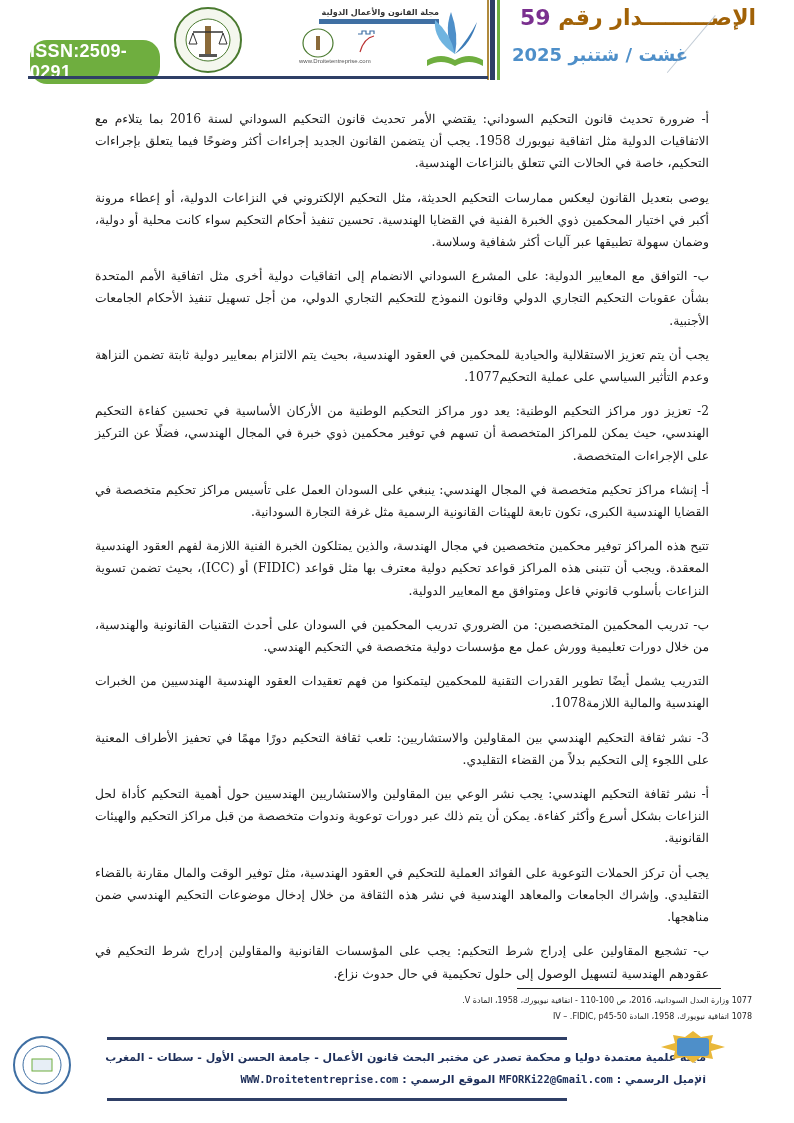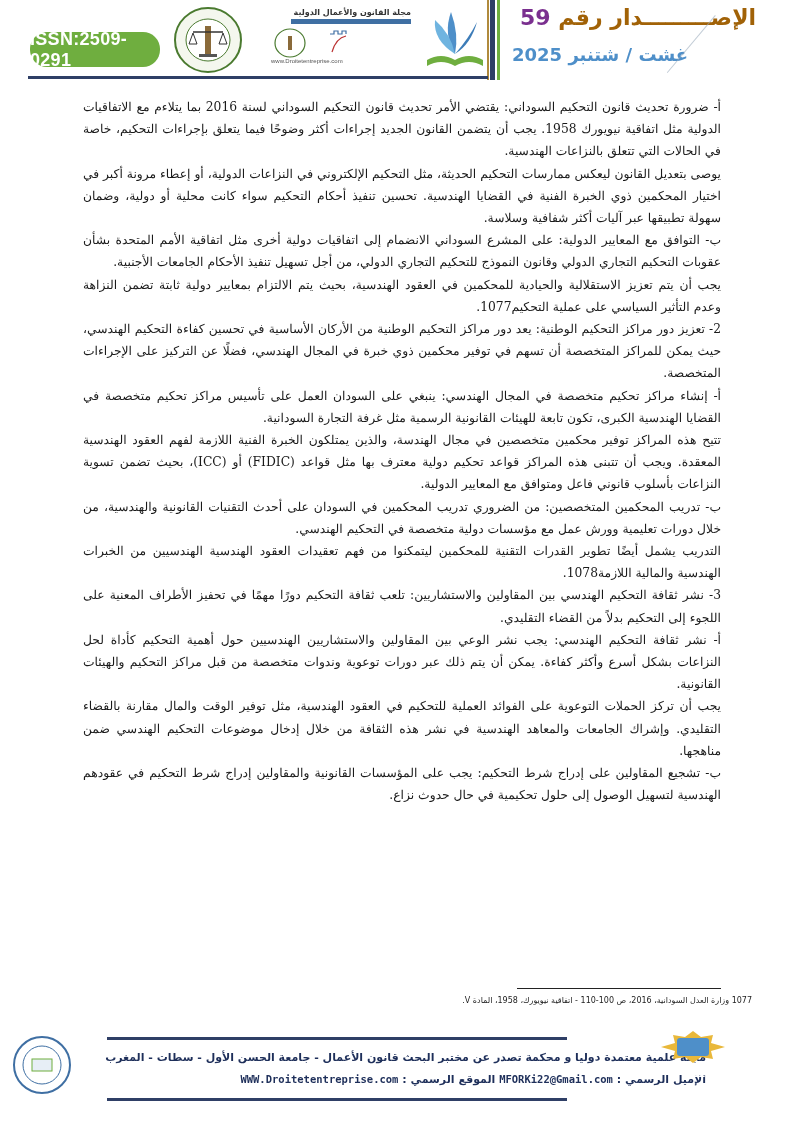--- a/index.html
+++ b/index.html
@@ -1,26 +1,26 @@
 <!DOCTYPE html>
 <html><head>
 <meta charset="utf-8">
 <style>
   html, body { margin: 0; padding: 0; background: #ffffff; }
   body { width: 794px; height: 1123px; position: relative; overflow: hidden;
          font-family: "DejaVu Sans", sans-serif; color: #1a1a1a; }
 
   
   .header { position: absolute; left: 0; top: 0; width: 794px; height: 80px; }
-  .issn { position: absolute; left: 30px; top: 32px; width: 130px; height: 35px;
+  .issn { position: absolute; left: 30px; top: 40px; width: 130px; height: 44px;
           background: #6fae3f; border-radius: 17px; color: #fff;
           font-family: "Liberation Sans", sans-serif; font-size: 18px; font-weight: bold;
           display: flex; align-items: center; justify-content: center; letter-spacing: 0.3px; }
   .lab-logo { position: absolute; left: 173px; top: 6px; width: 70px; height: 68px; }
-  .journal-banner { position: absolute; left: 271px; top: 8px; width: 140px; height: 58px; }
+  .journal-banner { position: absolute; left: 299px; top: 8px; width: 140px; height: 58px; }
   .journal-title { position: absolute; right: 0; top: 0; font-size: 8px; font-weight: bold; color: #333;
                    white-space: nowrap; direction: rtl; }
   .journal-subbar { position: absolute; left: 20px; top: 11px; width: 120px; height: 5px; background: #3f6fa3; }
   .journal-url { position: absolute; left: 0; top: 50px; font-size: 6px; color: #555; font-family: "Liberation Sans", sans-serif; }
   .book-logo { position: absolute; left: 425px; top: 4px; width: 60px; height: 68px; }
   .vbar1 { position: absolute; left: 490px; top: 0; width: 5px; height: 80px; background: #2f3f66; }
   .vbar2 { position: absolute; left: 497px; top: 0; width: 3px; height: 80px; background: #6fae3f; }
   .vbar3 { position: absolute; left: 487px; top: 0; width: 2px; height: 80px; background: #b08a3c; }
   .issue-line { position: absolute; left: 520px; top: 5px; font-size: 22px; font-weight: bold;
                 direction: rtl; white-space: nowrap; }
@@ -28,21 +28,21 @@
   .issue-num { color: #7a2f8f; }
   .date-line { position: absolute; left: 512px; top: 44px; font-size: 18px; font-weight: bold; color: #4e8fc9;
                direction: rtl; white-space: nowrap; }
   .diag-line { position: absolute; left: 715px; top: 15px; width: 1px; height: 75px; background: #9ab;
                transform: rotate(40deg); transform-origin: top left; opacity: 0.6; }
   .header-rule { position: absolute; left: 28px; top: 76px; width: 460px; height: 3px; background: #2f3f66; }
 
   
   .content { position: absolute; left: 83px; top: 96px; width: 638px; direction: rtl; text-align: justify;
              font-family: "DejaVu Serif", serif; font-size: 12.3px; line-height: 22.2px; }
-  .content p { margin: 0; text-align-last: right; }
+  .content p { margin: 12px; text-align-last: right; }
 
   
   .fn-rule { position: absolute; left: 517px; top: 988px; width: 204px; height: 1px; background: #222; }
   .footnotes { position: absolute; left: 380px; top: 993px; width: 372px; direction: rtl;
                font-family: "DejaVu Sans", sans-serif; font-size: 8px; line-height: 16px; color: #222; }
   .footnotes div { white-space: nowrap; }
 
   
   .footer-logo { position: absolute; left: 12px; top: 1035px; width: 60px; height: 60px; }
   .footer-rule-top { position: absolute; left: 107px; top: 1037px; width: 460px; height: 3px; background: #2f3f66; }
@@ -119,20 +119,21 @@
   <p>التدريب يشمل أيضًا تطوير القدرات التقنية للمحكمين ليتمكنوا من فهم تعقيدات العقود الهندسية الهندسيين من الخبرات الهندسية والمالية اللازمة1078.</p>
   <p>3- نشر ثقافة التحكيم الهندسي بين المقاولين والاستشاريين: تلعب ثقافة التحكيم دورًا مهمًا في تحفيز الأطراف المعنية على اللجوء إلى التحكيم بدلاً من القضاء التقليدي.</p>
   <p>أ- نشر ثقافة التحكيم الهندسي: يجب نشر الوعي بين المقاولين والاستشاريين الهندسيين حول أهمية التحكيم كأداة لحل النزاعات بشكل أسرع وأكثر كفاءة. يمكن أن يتم ذلك عبر دورات توعوية وندوات متخصصة من قبل مراكز التحكيم والهيئات القانونية.</p>
   <p>يجب أن تركز الحملات التوعوية على الفوائد العملية للتحكيم في العقود الهندسية، مثل توفير الوقت والمال مقارنة بالقضاء التقليدي. وإشراك الجامعات والمعاهد الهندسية في نشر هذه الثقافة من خلال إدخال موضوعات التحكيم الهندسي ضمن مناهجها.</p>
   <p>ب- تشجيع المقاولين على إدراج شرط التحكيم: يجب على المؤسسات القانونية والمقاولين إدراج شرط التحكيم في عقودهم الهندسية لتسهيل الوصول إلى حلول تحكيمية في حال حدوث نزاع.</p>
 </div>
 
 <div class="fn-rule"></div>
 <div class="footnotes">
   <div>1077 وزارة العدل السودانية، 2016، ص 100-110 - اتفاقية نيويورك، 1958، المادة V.</div>
+  <div>1078 اتفاقية نيويورك، 1958، المادة IV – .FIDIC, p45-50</div>
 </div>
 
 <svg class="footer-logo" viewBox="0 0 60 60">
   <circle cx="30" cy="30" r="28" fill="#fff" stroke="#3f6fa3" stroke-width="2"></circle>
   <circle cx="30" cy="30" r="19" fill="none" stroke="#3f6fa3" stroke-width="1"></circle>
   <rect x="20" y="24" width="20" height="12" fill="#e7eef6" stroke="#6fae3f" stroke-width="1"></rect>
 </svg>
 <div class="footer-rule-top"></div>
 <div class="footer-line1">مجلة علمية معتمدة دوليا و محكمة تصدر عن مختبر البحث قانون الأعمال - جامعة الحسن الأول - سطات - المغرب</div>
 <div class="footer-line2">

